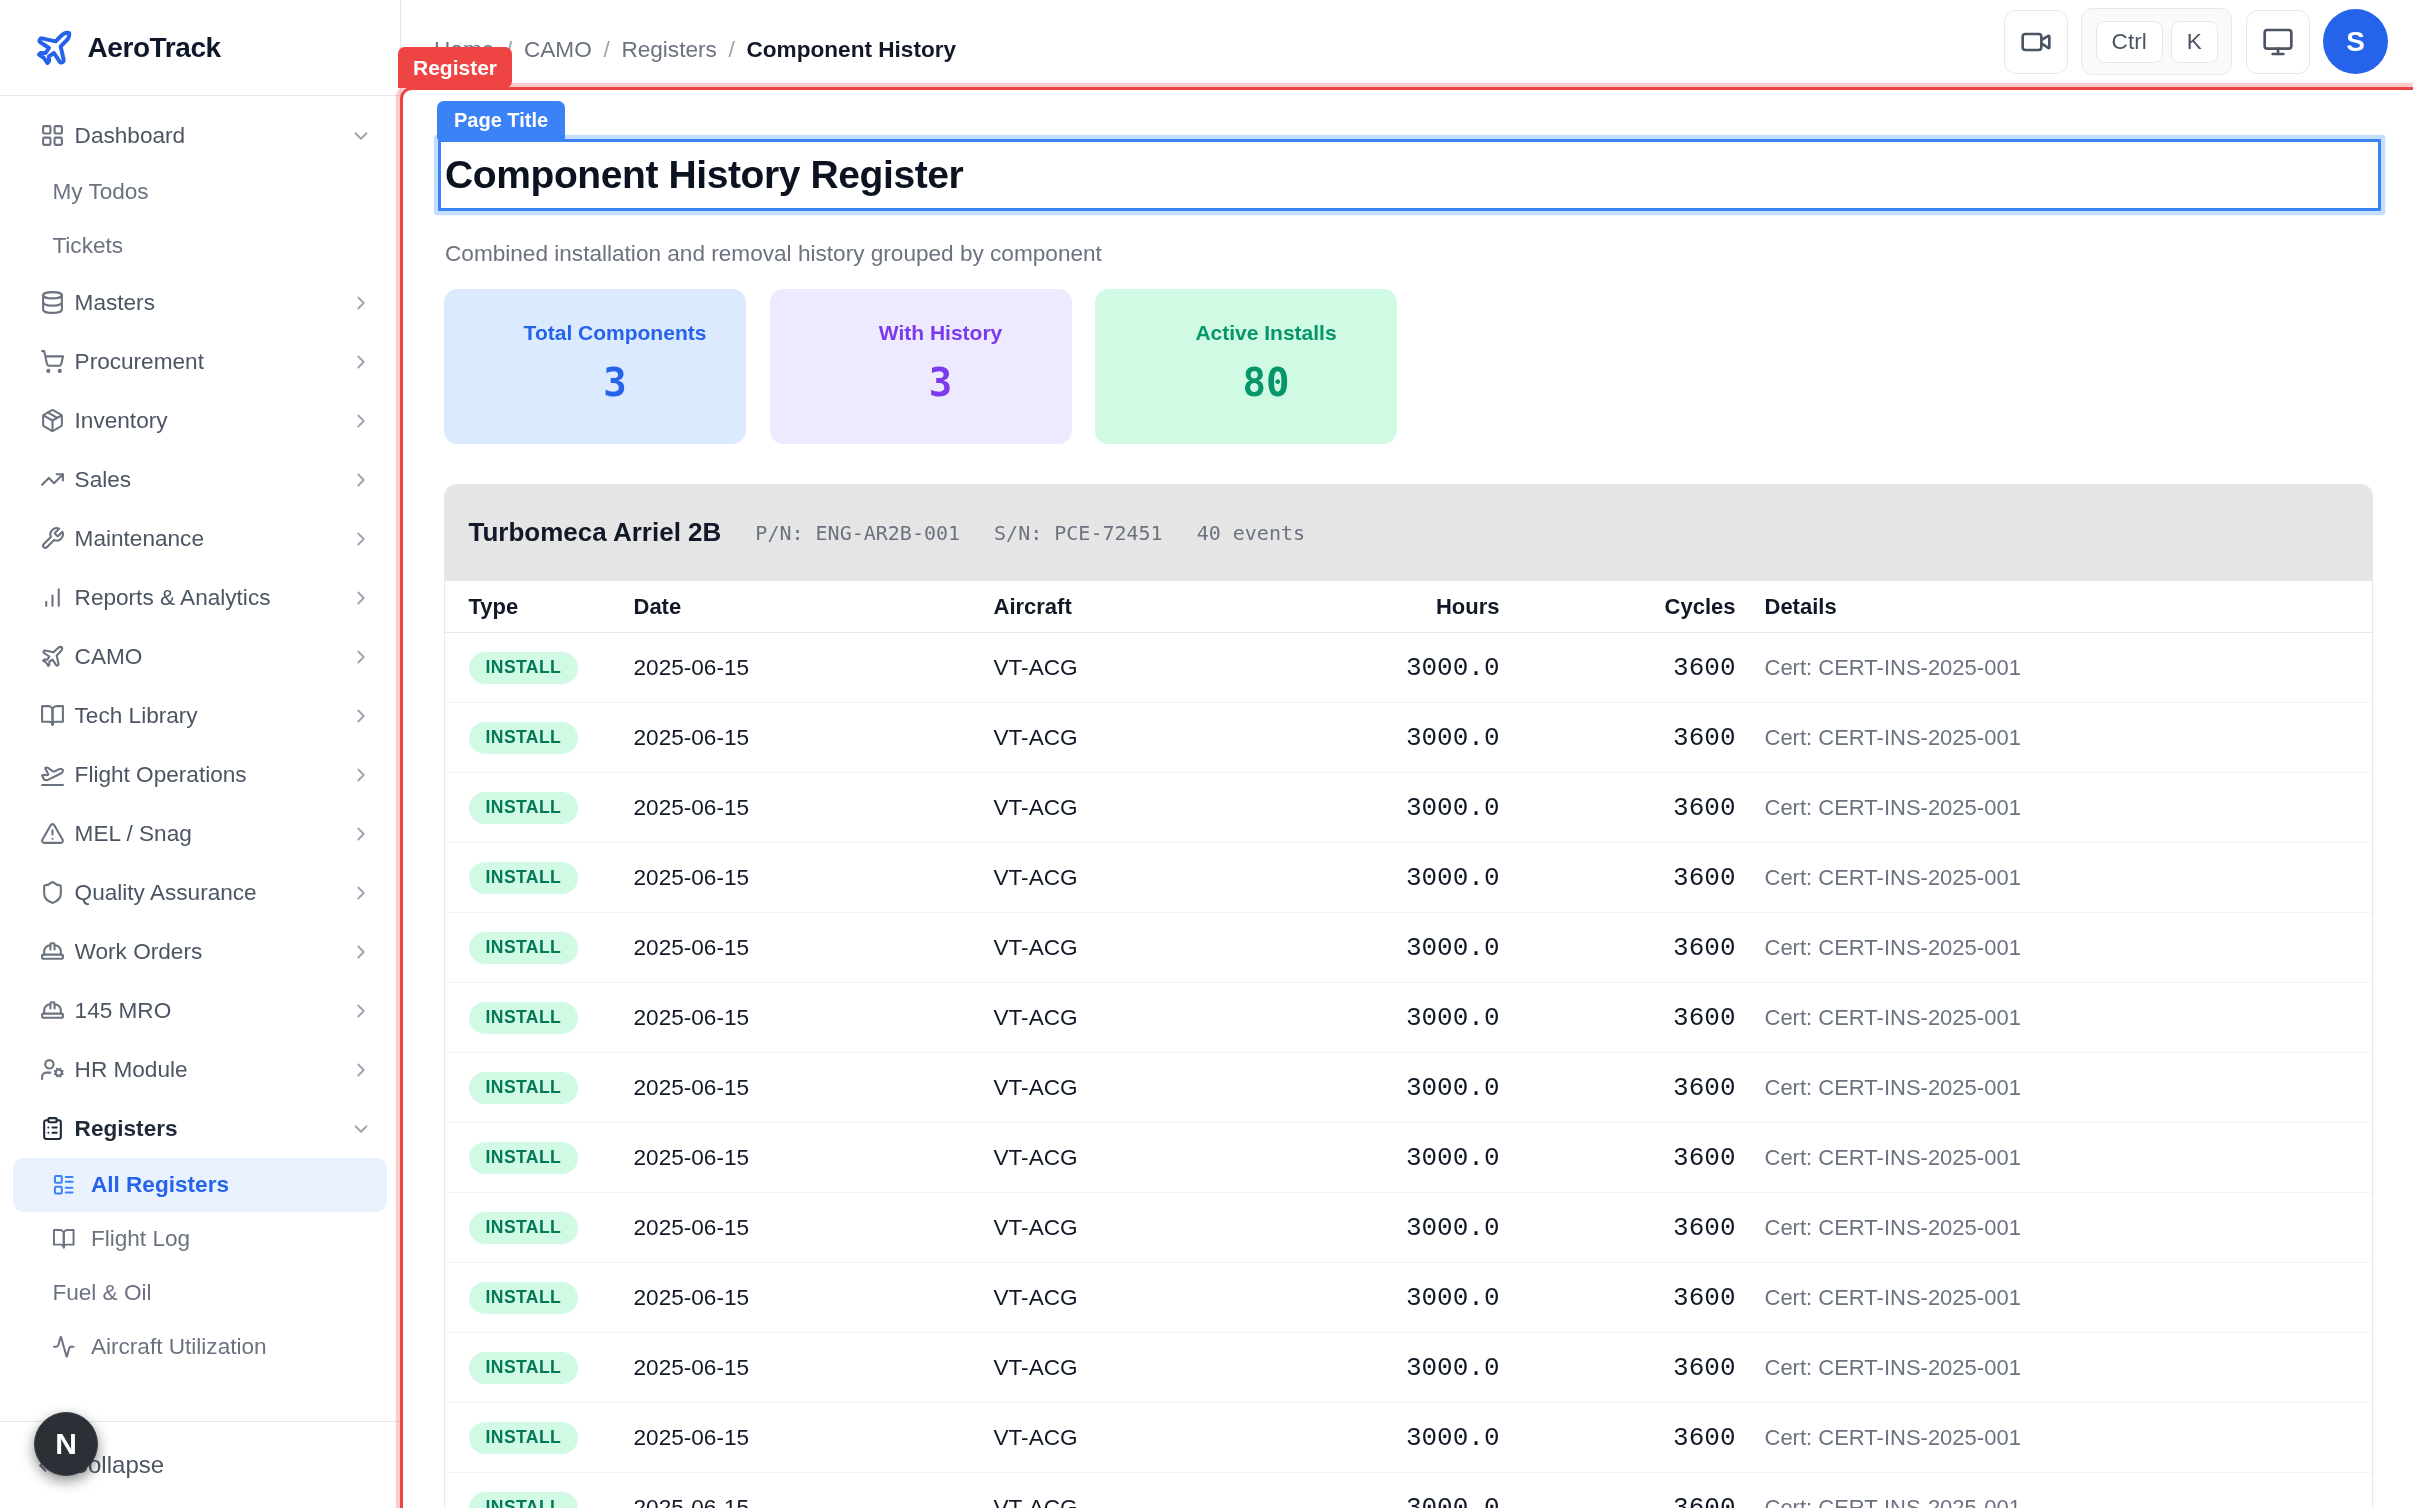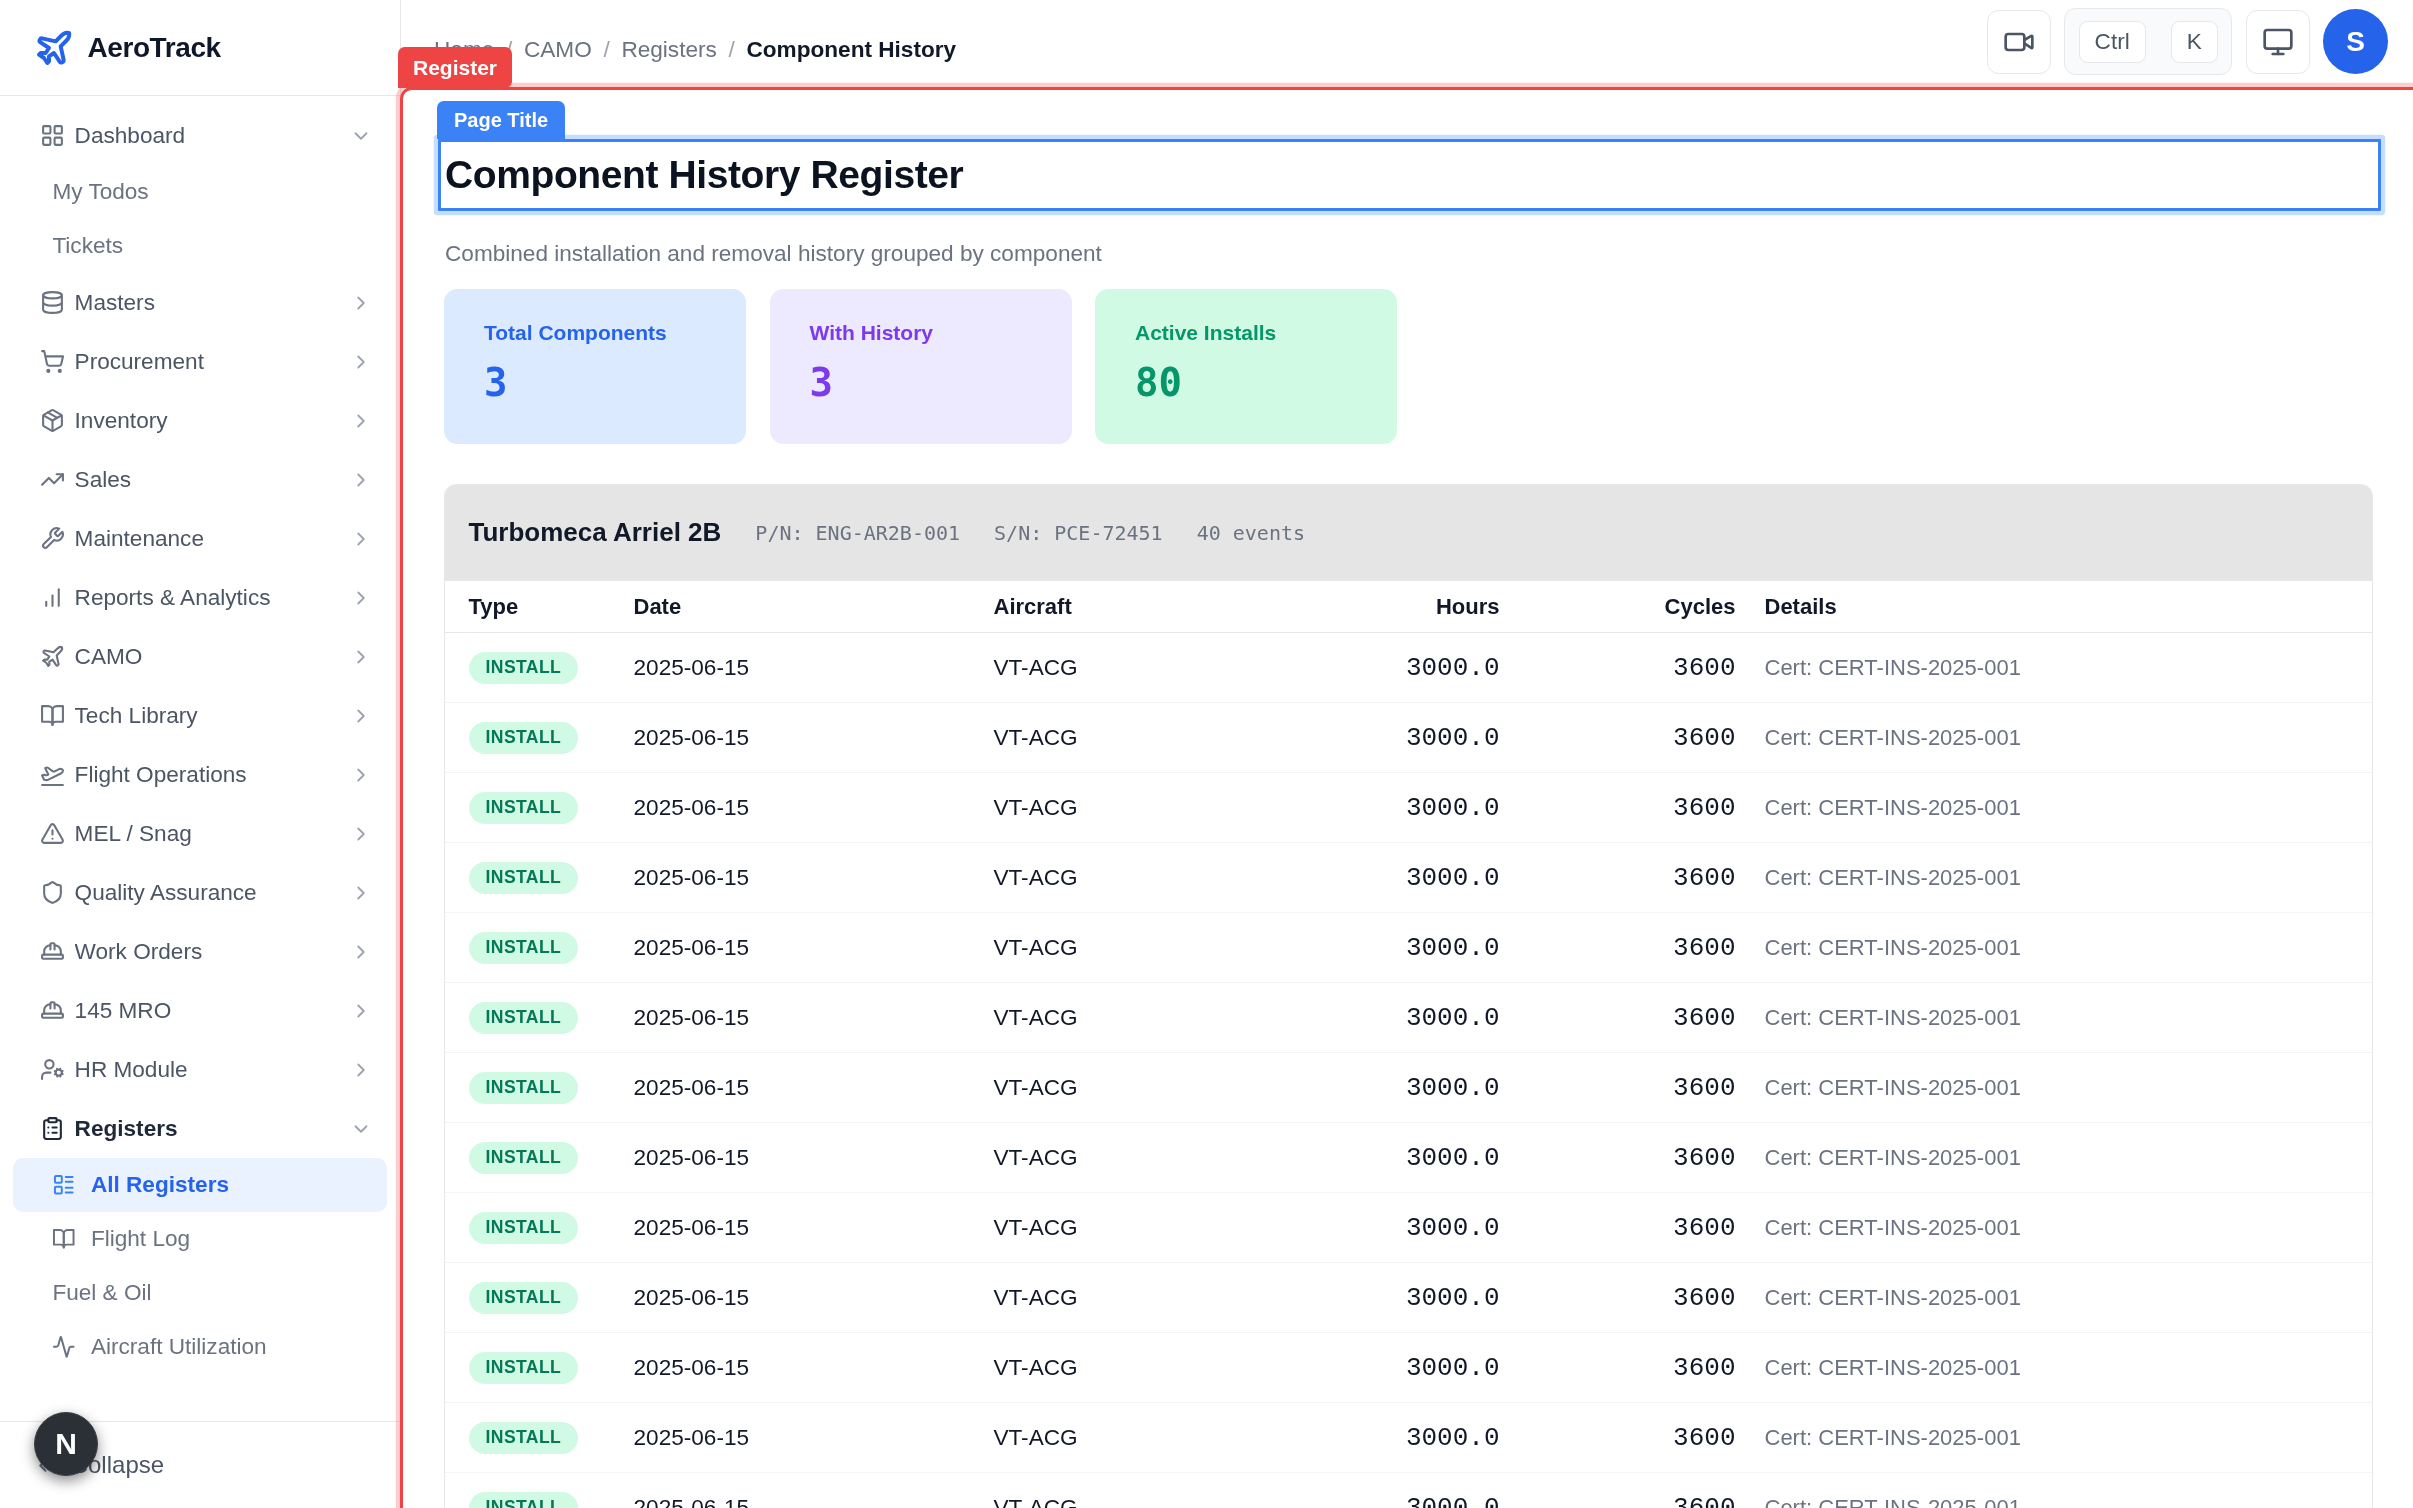--- a/index.html
+++ b/index.html
@@ -49,21 +49,21 @@
   .breadcrumb { position:absolute; left:434px; top:34px; height:32px; display:flex; align-items:center;
     gap:11.7px; font-size:22.6px; color:#6b7280; z-index:5; white-space:nowrap; }
   .breadcrumb .sep { color:#9ca3af; }
   .breadcrumb .crumb-current { color:#111827; font-weight:600; }
 
   .topbar { position:absolute; top:8.4px; right:25px; display:flex; align-items:center; gap:13.4px; z-index:6; }
   .icon-btn { width:64px; height:64px; border:1.7px solid #e5e7eb; border-radius:11.7px; background:#fff;
     display:flex; align-items:center; justify-content:center; color:#4b5563; }
   .icon-btn svg { width:32px; height:32px; }
   .kbd-group { height:67px; padding:0 13.4px; border:1.7px solid #e5e7eb; background:#f9fafb;
-    border-radius:11.7px; display:flex; align-items:center; gap:25px; }
+    border-radius:11.7px; display:flex; align-items:center; gap:8px; }
   .kbd { background:#fff; border:1.7px solid #e5e7eb; border-radius:8.4px; padding:6.7px 15px;
     font-size:22.6px; color:#4b5563; }
   .avatar-s { width:65px; height:65px; border-radius:50%; background:#2563eb; color:#fff;
     font-size:28px; font-weight:600; display:flex; align-items:center; justify-content:center; }
 
   
   .register-tag { position:absolute; left:398px; top:47px; height:41px; padding:0 15px;
     background:#ef4444; color:#fff; font-size:21px; font-weight:700;
     border-radius:6.7px 6.7px 6.7px 0; display:flex; align-items:center; z-index:40; }
   .red-box { position:absolute; left:400px; top:87px; width:2028px; height:1458px;
@@ -75,21 +75,21 @@
   .title-box { position:absolute; left:438px; top:139px; width:1943px; height:72px;
     border:3.4px solid #3b82f6; border-radius:1px; background:#fff;
     box-shadow:0 0 0 4.2px rgba(147,197,253,0.55); display:flex; align-items:center;
     padding-left:4px; z-index:31; }
   .title-box h1 { margin:0; font-size:39px; font-weight:700; color:#0b1220; letter-spacing:-0.4px; }
 
   .subtitle { position:absolute; left:445px; top:218px; font-size:22.6px; color:#6b7280; }
 
   
   .stats { position:absolute; left:444px; top:289px; display:flex; gap:23.5px; }
-  .stat-card { width:302px; height:155px; border-radius:13.4px; padding:32px 0 0 40px; }
+  .stat-card { width:302px; height:155px; border-radius:13.4px; padding:32px 0 0 40px;text-align:center; }
   .stat-label { font-size:21px; font-weight:700; }
   .stat-value { margin-top:15px; font-size:39px; font-weight:700;
     font-family:"DejaVu Sans Mono", monospace; }
 
   
   .component-card { position:absolute; left:444px; top:484px; width:1929px; height:1081px;
     border:1.7px solid #e5e7eb; border-radius:11.7px; overflow:hidden; background:#fff; }
   .card-header { height:96px; background:#e5e5e5; border-bottom:1.7px solid #e5e7eb;
     display:flex; align-items:center; padding-left:23.5px; }
   .comp-name { font-size:26px; font-weight:700; color:#111827; }

